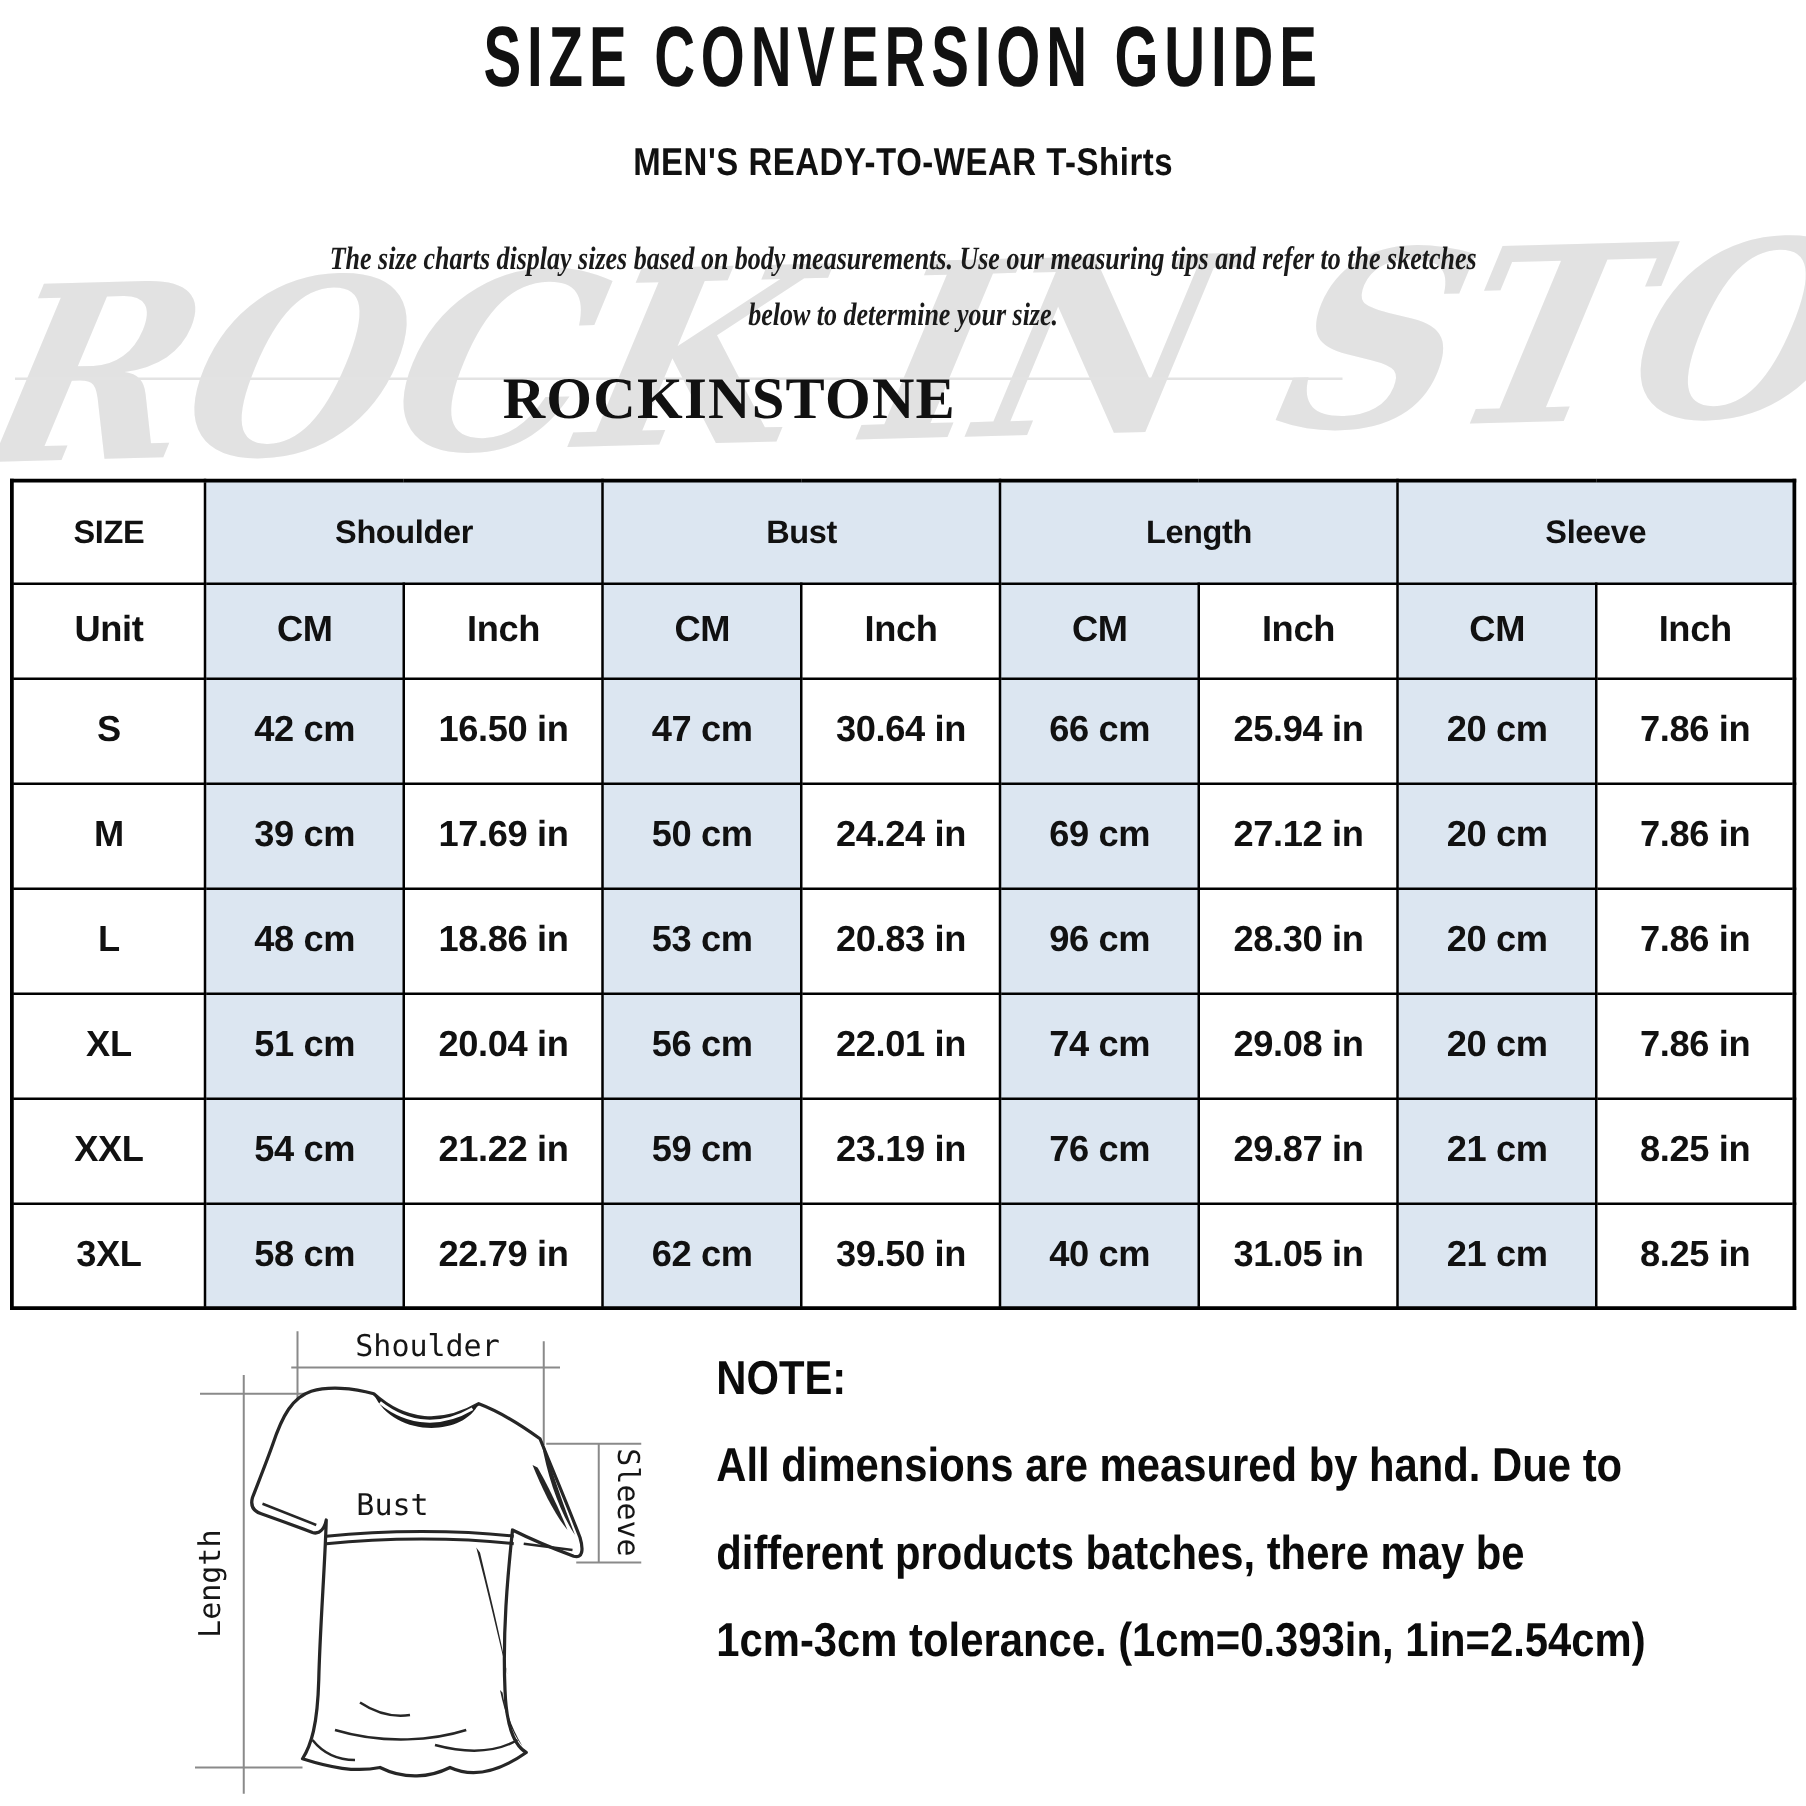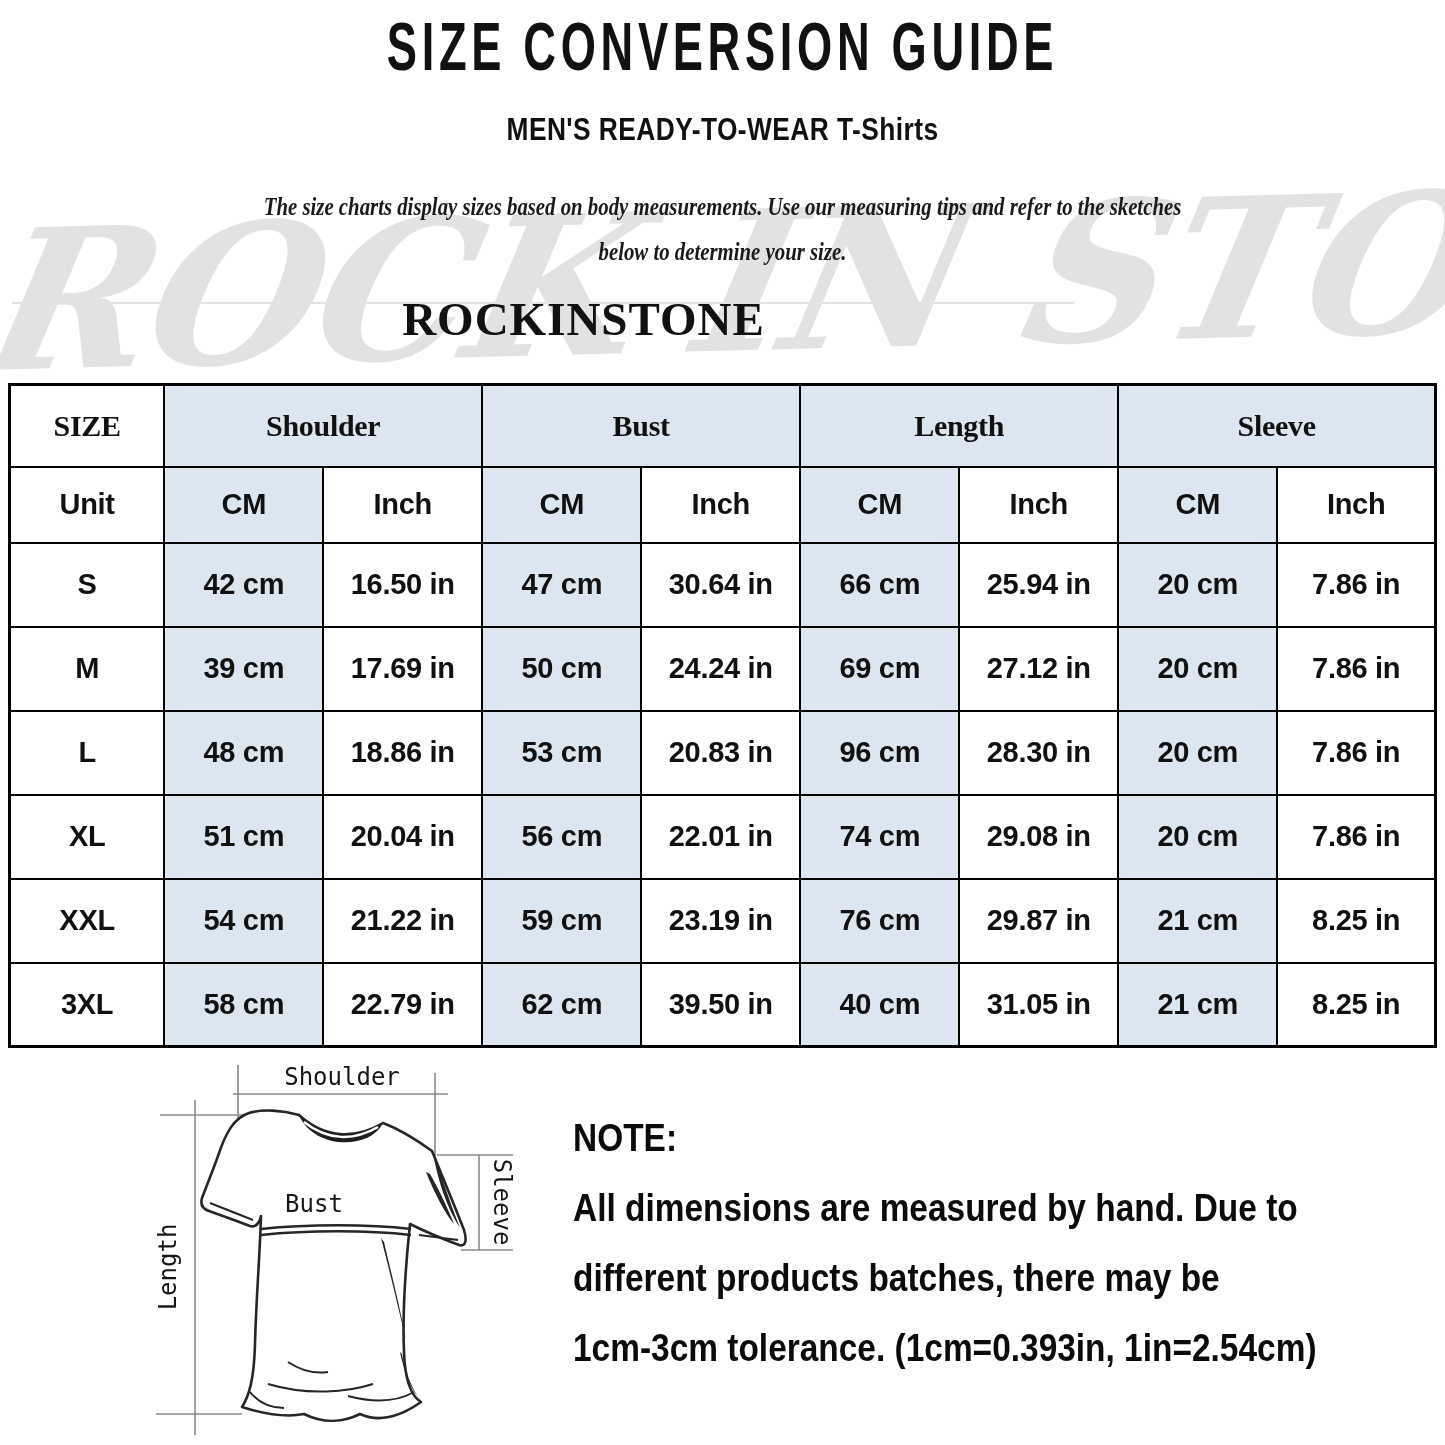--- a/index.html
+++ b/index.html
@@ -25,25 +25,25 @@
   
   .size-table{position:absolute;top:383px;left:8px;width:1429px;z-index:1;
               border-collapse:collapse;table-layout:fixed;background:#fff;
               font-weight:700;font-size:29px;letter-spacing:-.3px;}
   .size-table td,.size-table th{border:2px solid #000;text-align:center;vertical-align:middle;padding:0;}
   .size-table{border:3px solid #000;}
   .size-table tr.hdr{height:82px;}
   .size-table tr.unit{height:76px;}
   .size-table tr.data{height:84px;}
   .size-table .blue{background:#dce6f1;}
-  .size-table th{font-size:30px;font-family:Liberation Serif, serif;}
+  .size-table th{font-size:26px;}
   
   .diagram{position:absolute;top:1052px;left:138px;z-index:1;}
   
-  .note{position:absolute;top:1118px;left:573px;width:872px;z-index:1;
+  .note{position:absolute;top:1083px;left:573px;width:872px;z-index:1;
         font-weight:700;font-size:38px;color:#0b0b0b;}
   .note .note-line{display:block;white-space:nowrap;line-height:40px;margin-bottom:30px;
                    transform:scaleX(0.88);transform-origin:0 50%;}
 </style>
 </head>
 <body>
 
 <div id="page">
 
   <div class="watermark">ROCK IN STONE</div>

